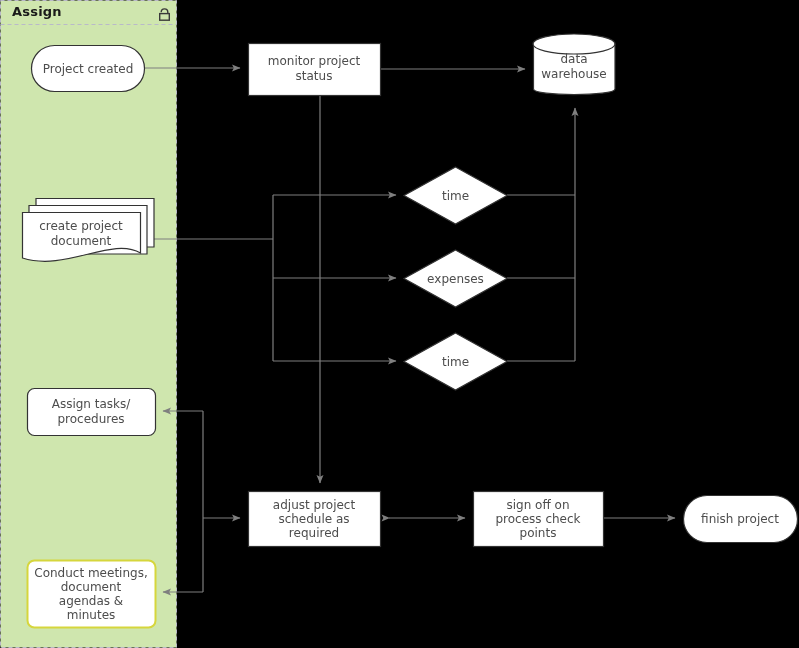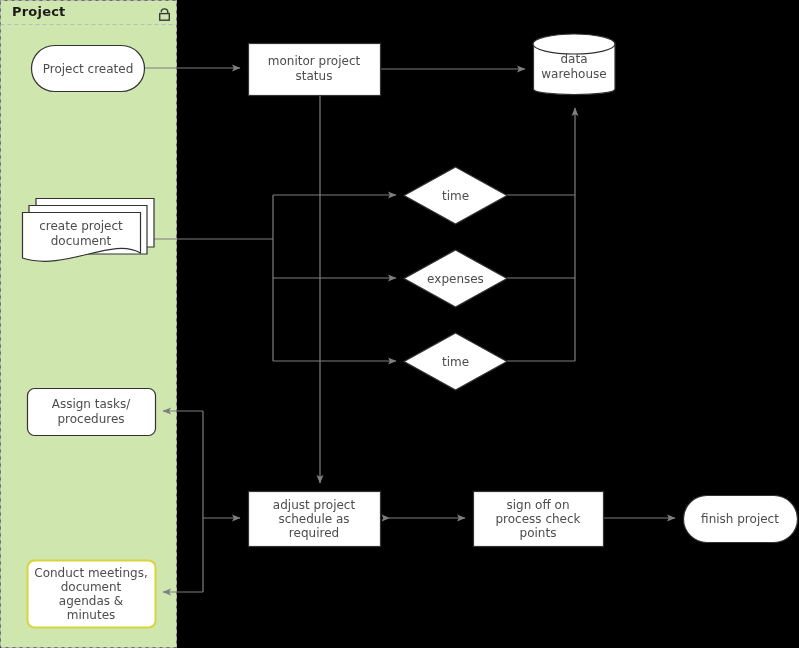--- a/index.html
+++ b/index.html
@@ -139,14 +139,14 @@
       <text class="nodetext" x="538" y="523" text-anchor="middle">process check</text>
       <text class="nodetext" x="538" y="537" text-anchor="middle">points</text>
     </g>
 
     <g>
       <rect x="683.5" y="495.5" width="114" height="47" rx="23.5" ry="23.5" fill="#ffffff" stroke="#333333" stroke-width="1.2"></rect>
       <text class="nodetext" x="740" y="523" text-anchor="middle">finish project</text>
     </g>
   </svg>
 
-  <div class="lane-title">Project</div>
+  <div class="lane-title">Assign</div>
 </div>
 
 </body></html>

